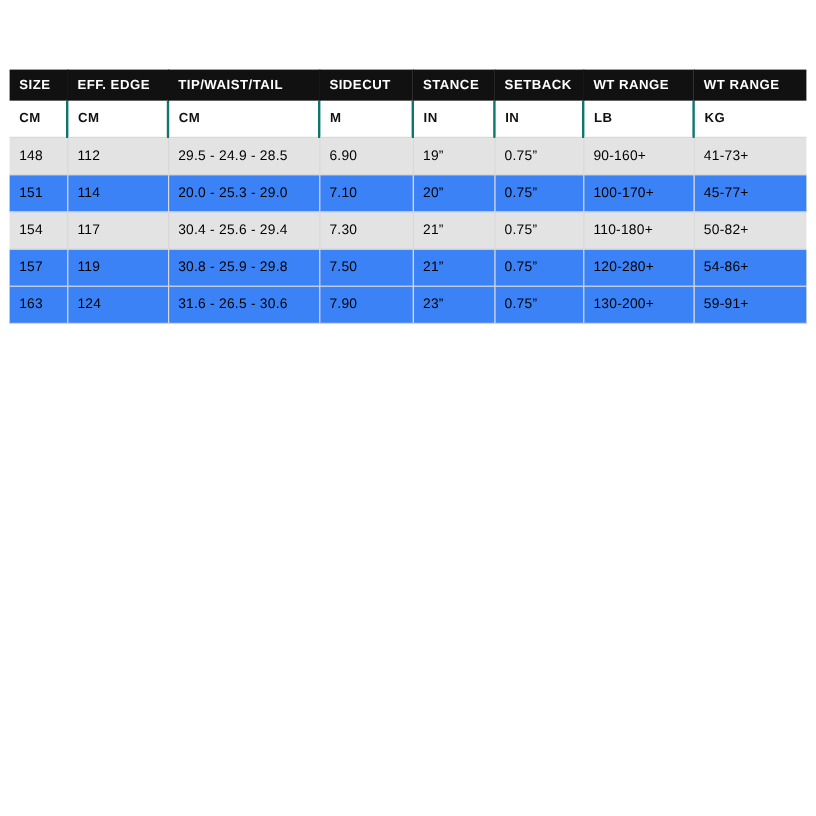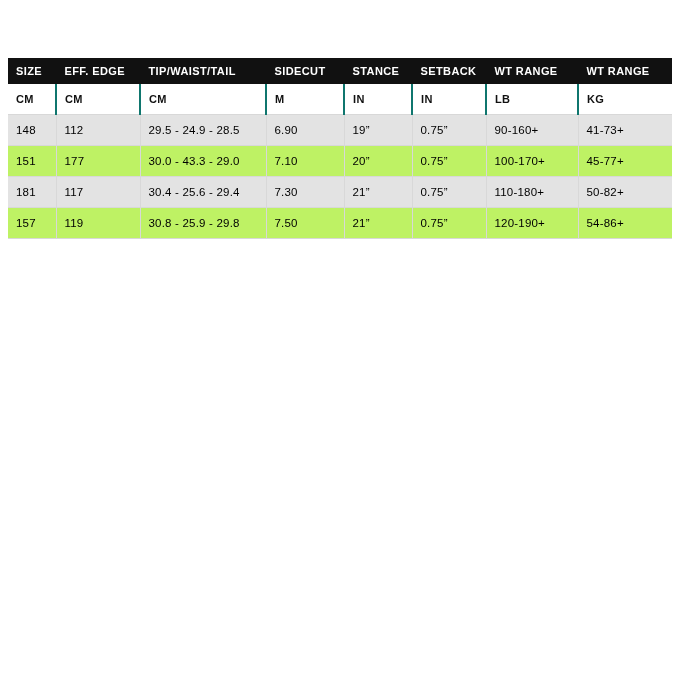--- a/index.html
+++ b/index.html
@@ -63,21 +63,21 @@
     font-size: 11.5px;
     font-weight: normal;
     border-right: 1px solid #d8d8d8;
     border-bottom: 1px solid #d8d8d8;
   }
   tr.data-row.shade td {
     background: #e3e3e3;
     margin-top: 10px;
   }
   tr.data-row.plain td {
-    background: #bef264;
+    background: #3b82f6;
   }
   tr.data-row td:last-child,
   tr.units-row td:last-child,
   thead.head-row th:last-child {
     border-right: none;
   }
   .col-0 { width: 48px; }
   .col-1 { width: 84px; }
   .col-2 { width: 126px; }
   .col-3 { width: 78px; }
@@ -132,45 +132,55 @@
           <td>112</td>
           <td>29.5 - 24.9 - 28.5</td>
           <td>6.90</td>
           <td>19”</td>
           <td>0.75”</td>
           <td>90-160+</td>
           <td>41-73+</td>
         </tr>
         <tr class="data-row plain">
           <td>151</td>
-          <td>177</td>
-          <td>30.0 - 43.3 - 29.0</td>
+          <td>114</td>
+          <td>20.0 - 25.3 - 29.0</td>
           <td>7.10</td>
           <td>20”</td>
           <td>0.75”</td>
           <td>100-170+</td>
           <td>45-77+</td>
         </tr>
         <tr class="data-row shade">
-          <td>181</td>
+          <td>154</td>
           <td>117</td>
           <td>30.4 - 25.6 - 29.4</td>
           <td>7.30</td>
           <td>21”</td>
           <td>0.75”</td>
           <td>110-180+</td>
           <td>50-82+</td>
         </tr>
         <tr class="data-row plain">
           <td>157</td>
           <td>119</td>
           <td>30.8 - 25.9 - 29.8</td>
           <td>7.50</td>
           <td>21”</td>
           <td>0.75”</td>
-          <td>120-190+</td>
+          <td>120-280+</td>
           <td>54-86+</td>
+        </tr>
+        <tr class="data-row plain">
+          <td>163</td>
+          <td>124</td>
+          <td>31.6 - 26.5 - 30.6</td>
+          <td>7.90</td>
+          <td>23”</td>
+          <td>0.75”</td>
+          <td>130-200+</td>
+          <td>59-91+</td>
         </tr>
       </tbody>
     </table>
   </div>
 
 </div>
 
 </body></html>

